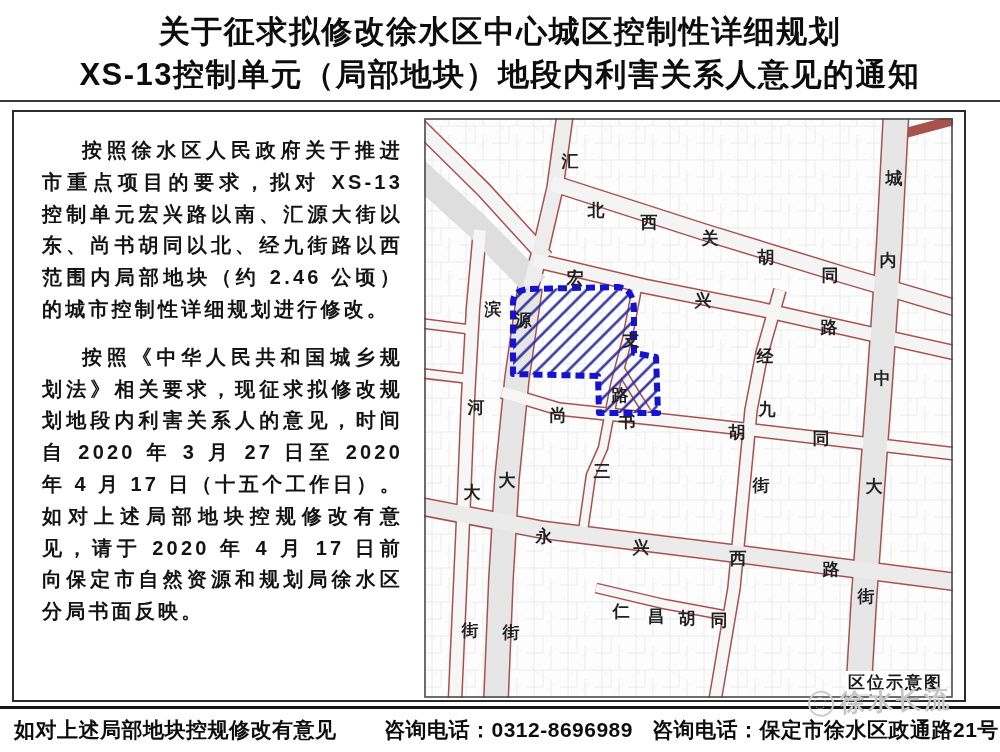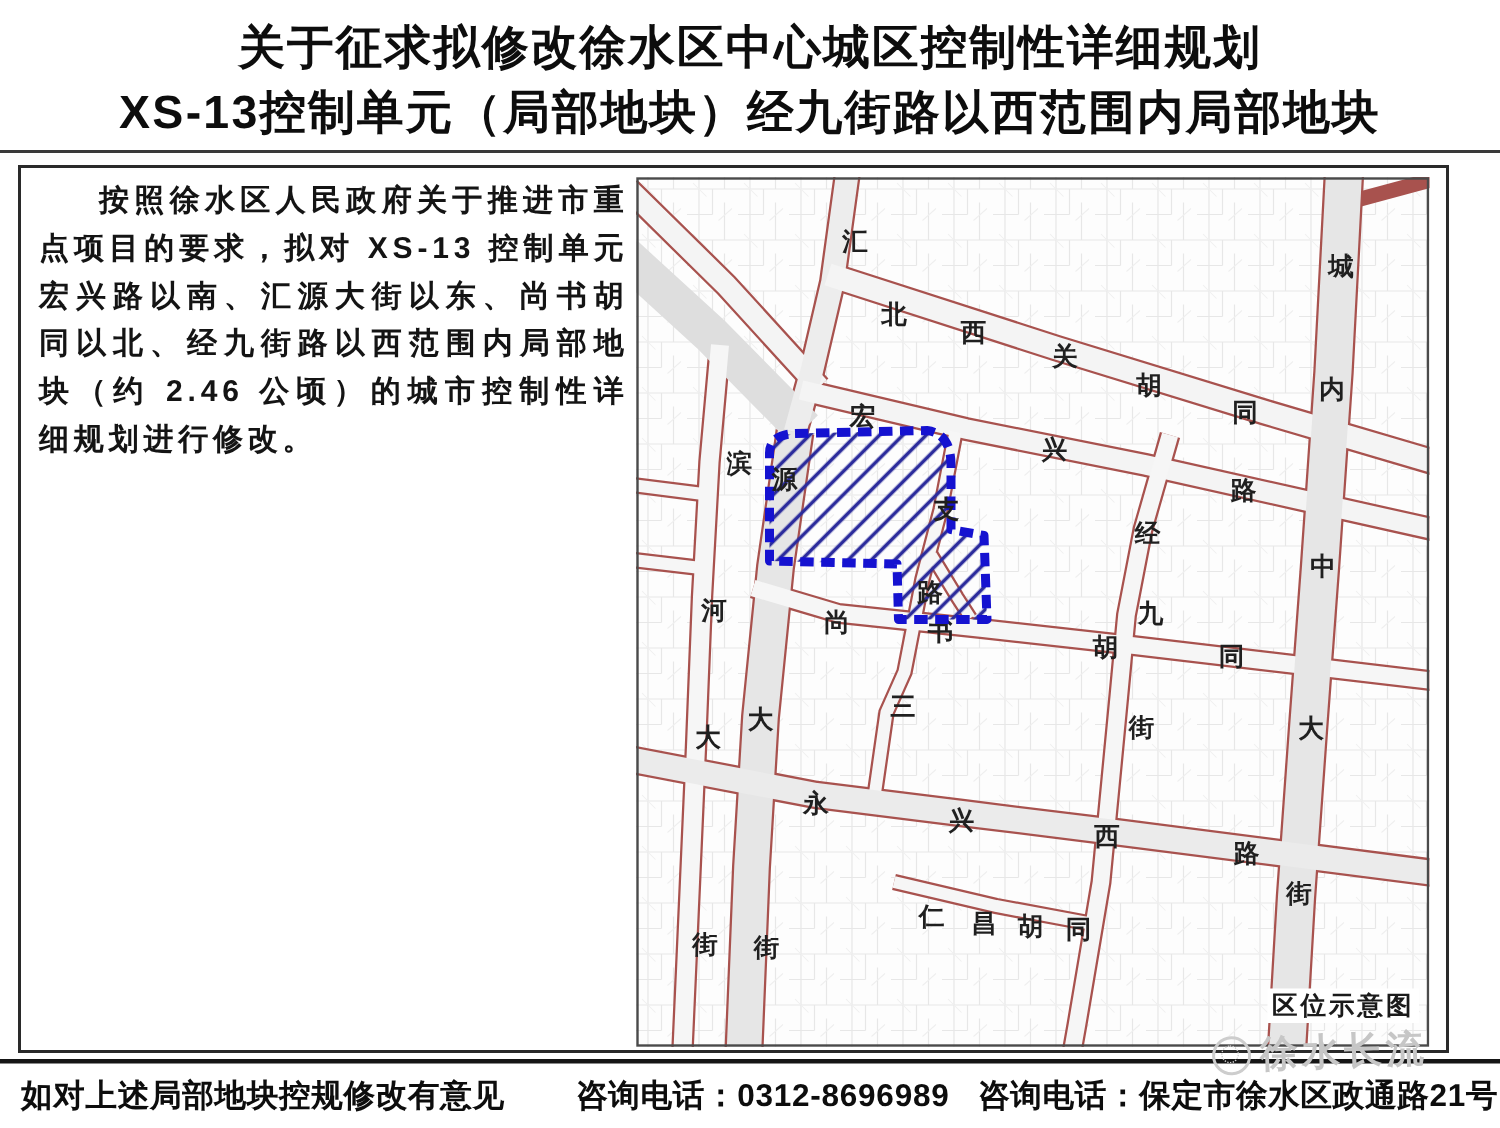--- a/index.html
+++ b/index.html
@@ -4,24 +4,24 @@
 <style>
   html,body{margin:0;padding:0;background:#ffffff;}
   .page{position:relative;width:1000px;height:752px;background:#ffffff;overflow:hidden;
         font-family:"Liberation Sans",sans-serif;color:#111;}
   .title{position:absolute;top:10px;left:0;width:1000px;text-align:center;
          font-weight:bold;font-size:31px;line-height:43px;letter-spacing:1.5px;color:#0d0d0d;}
   .title-rule{position:absolute;top:100px;left:0;width:1000px;height:2px;background:#3a3a3a;}
   .content-box{position:absolute;left:12px;top:110px;width:954px;height:592px;
                border:2px solid #2a2a2a;box-sizing:border-box;background:#fff;}
   .body-text{position:absolute;left:26px;top:119px;width:393px;}
-  .body-text p{margin:0;text-indent:2em;font-size:20px;line-height:31.8px;
+  .body-text p{margin:16px;text-indent:2em;font-size:20px;line-height:31.8px;
                letter-spacing:3.2px;font-weight:700;text-align:justify;color:#141414;}
   .map-wrap{position:absolute;left:424px;top:118px;width:529px;height:580px;background:#fdfdfd;}
-  .map-caption{position:absolute;right:7px;bottom:16px;background:#ffffff;padding:0 3px;
+  .map-caption{position:absolute;right:7px;bottom:4px;background:#ffffff;padding:0 3px;
                font-size:17px;font-weight:bold;letter-spacing:2px;color:#1a1a1a;margin-top:37px;}
   .maplabel{font-family:"Liberation Serif",serif;font-size:17px;font-weight:600;fill:#1f1f1f;
             text-anchor:middle;dominant-baseline:central;}
   .divider{position:absolute;left:0;top:706px;width:1000px;height:3px;background:#151515;}
   .footer{position:absolute;top:716px;left:0;width:1000px;font-weight:bold;font-size:21px;color:#0d0d0d;}
   .footer .org{position:absolute;left:14px;top:0;letter-spacing:0.5px;}
   .footer .phone{position:absolute;left:384px;top:0;letter-spacing:0.5px;}
   .footer .addr{position:absolute;left:652px;top:0;letter-spacing:0.5px;}
   .watermark{position:absolute;left:808px;top:684px;width:190px;color:#c6c6c6;font-size:25px;
              font-weight:bold;letter-spacing:3px;transform:rotate(-2deg);z-index:5;
@@ -31,29 +31,30 @@
   .wm-circle:after{content:"";position:absolute;left:4px;top:4px;width:10px;height:10px;
              border-radius:50%;border:1.5px dotted #cdcdcd;}
 </style>
 </head>
 <body>
 
 <div class="page">
 
   <div class="title">
     <div>关于征求拟修改徐水区中心城区控制性详细规划</div>
-    <div>XS-13控制单元（局部地块）经九街路以西范围内局部地块</div>
+    <div>XS-13控制单元（局部地块）地段内利害关系人意见的通知</div>
   </div>
 
   <div class="title-rule"></div>
 
   <div class="content-box"></div>
 
   <div class="body-text">
     <p>按照徐水区人民政府关于推进市重点项目的要求，拟对 XS-13 控制单元宏兴路以南、汇源大街以东、尚书胡同以北、经九街路以西范围内局部地块（约 2.46 公顷）的城市控制性详细规划进行修改。</p>
+    <p>按照《中华人民共和国城乡规划法》相关要求，现征求拟修改规划地段内利害关系人的意见，时间自 2020 年 3 月 27 日至 2020 年 4 月 17 日（十五个工作日）。如对上述局部地块控规修改有意见，请于 2020 年 4 月 17 日前向保定市自然资源和规划局徐水区分局书面反映。</p>
   </div>
 
   <div class="map-wrap">
     <svg id="map-svg" width="529" height="580" viewBox="0 0 529 580">
       <defs>
         <pattern id="parcels" width="34" height="34" patternUnits="userSpaceOnUse">
           <path d="M0,8 H34 M8,0 V34 M0,25 H17 M25,17 V34 M17,8 V25 M25,0 V8" stroke="#e7e7e7" stroke-width="0.8" fill="none"></path>
           <path d="M4,4 L13,13 M21,29 L30,21" stroke="#efefef" stroke-width="0.7" fill="none"></path>
         </pattern>
         <pattern id="hatch" width="11" height="11" patternUnits="userSpaceOnUse" patternTransform="rotate(-45)">

